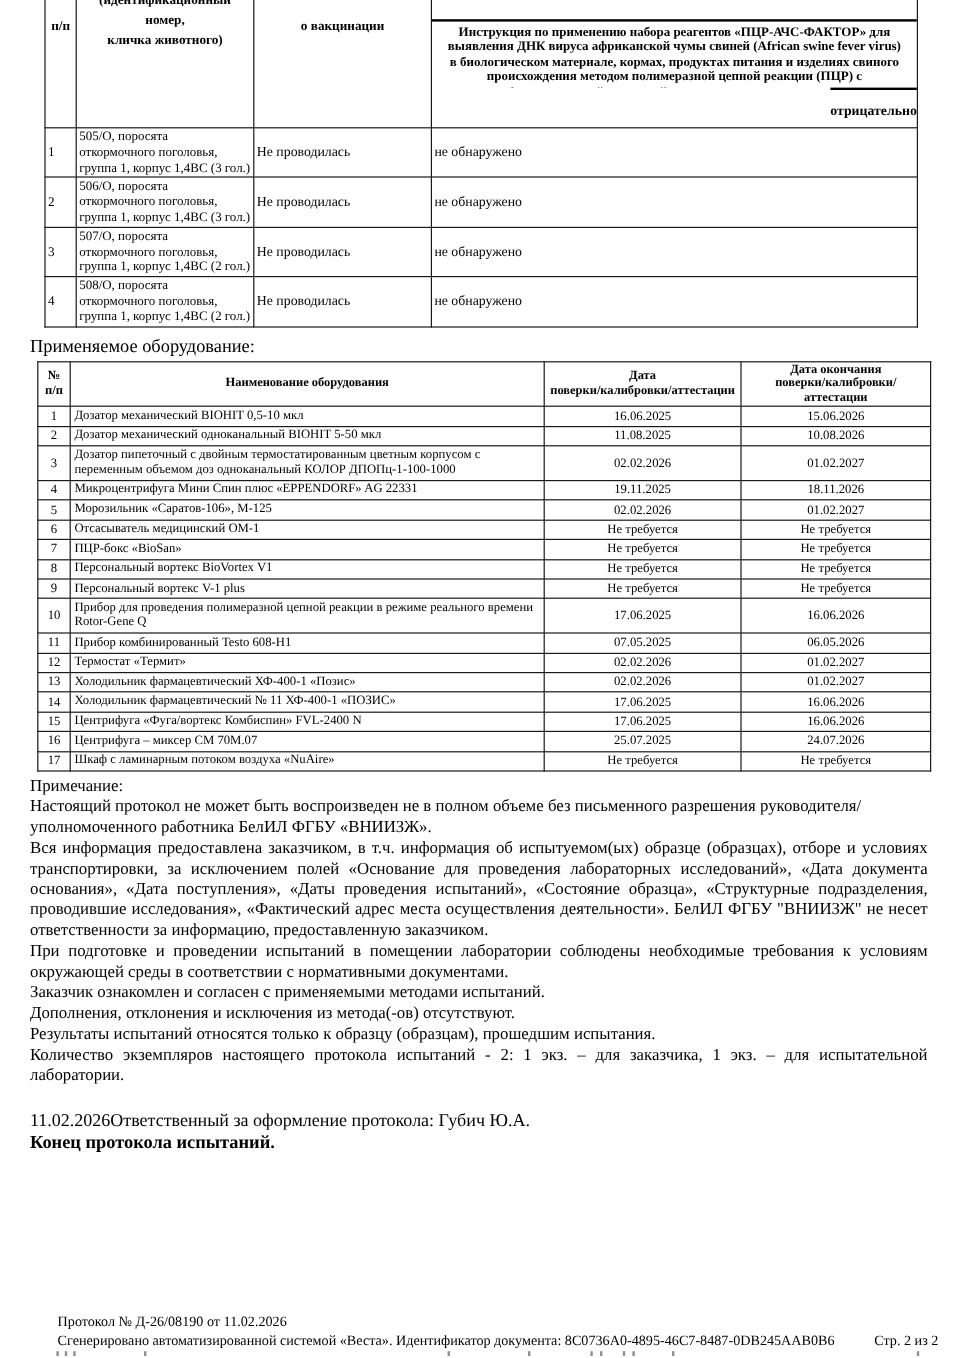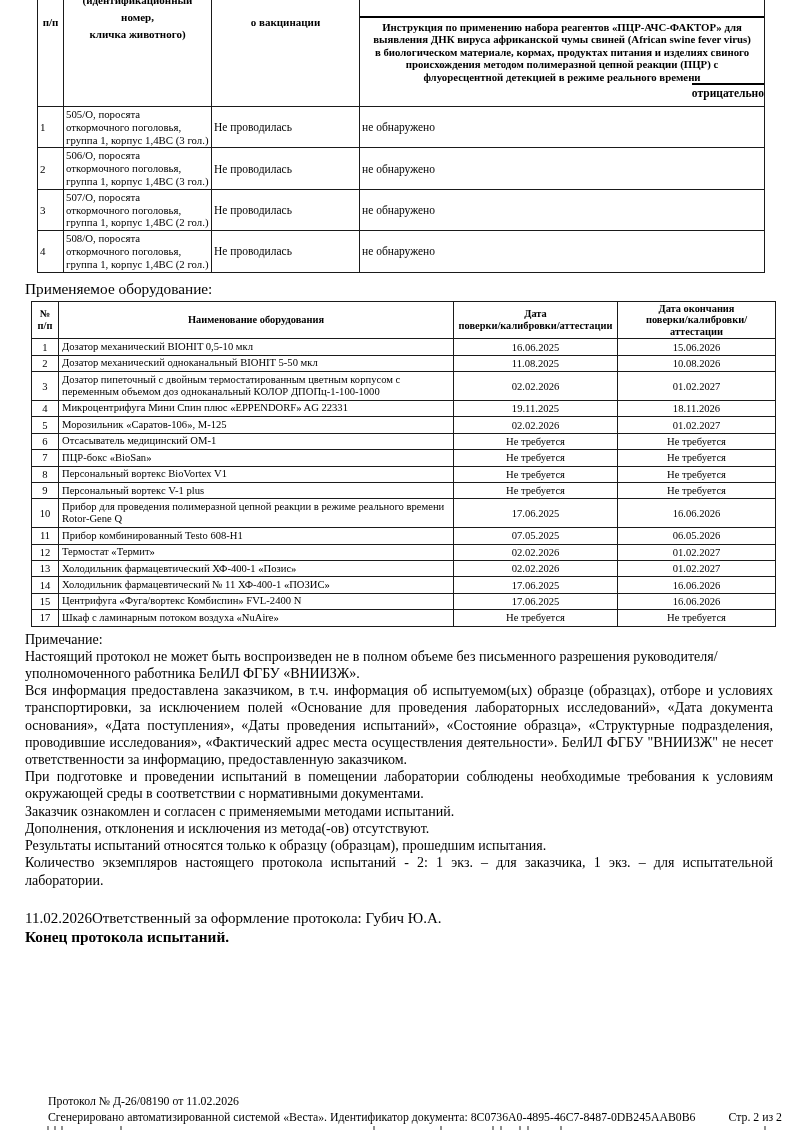--- a/index.html
+++ b/index.html
@@ -12,21 +12,21 @@
   table.t1{border-collapse:collapse;table-layout:fixed;width:728px;font-size:11.5px;}
   table.t1 th,table.t1 td{border:1.5px solid #1a1a1a;box-sizing:border-box;}
   .t1-head th{height:160px;vertical-align:top;text-align:center;font-weight:bold;font-size:11px;line-height:17px;}
   th.c1{padding-top:70px;}
   th.c2{padding-top:48px;}
   th.c2 span{display:block;}
   th.c3{padding-top:70px;}
   th.c4{padding:72px 0 0 0;}
   .method-box{height:88px;border-top:2px solid #000;display:flex;flex-direction:column;align-items:flex-end;}
   .method-text{flex:1;overflow:hidden;font-weight:bold;font-size:10.8px;line-height:12.4px;text-align:center;padding:3px 10px 0;}
-  .norm-row{border-top:2px solid #000;font-weight:bold;font-size:11.5px;text-align:center;padding:0 0 4px;}
+  .norm-row{border-top:2px solid #000;font-weight:bold;font-size:11.5px;text-align:center;padding:10px 0 4px;}
   table.t1 td{height:41px;vertical-align:middle;padding:1px 2px;}
   td.sample{white-space:pre-line;font-size:10.8px;line-height:12.8px;}
   td.num{font-size:11px;}
   
   .eq-title{margin:7px 0 3px 25px;font-size:15.3px;}
   table.t2{border-collapse:collapse;table-layout:fixed;margin-left:31px;width:745px;font-size:10.6px;}
   table.t2 th,table.t2 td{border:1px solid #1a1a1a;box-sizing:border-box;}
   table.t2{border:1.5px solid #1a1a1a;}
   .t2-head th{font-weight:bold;font-size:10.4px;line-height:11.6px;text-align:center;vertical-align:middle;padding:1px 2px;white-space:pre-line;}
   table.t2 td{padding:1.5px 3px;vertical-align:middle;}
@@ -215,20 +215,26 @@
           <td class="edate">17.06.2025</td>
           <td class="edate">16.06.2026</td>
         </tr>
       <tr>
           <td class="enum">15</td>
           <td class="ename">Центрифуга «Фуга/вортекс Комбиспин» FVL-2400 N</td>
           <td class="edate">17.06.2025</td>
           <td class="edate">16.06.2026</td>
         </tr>
       <tr>
+          <td class="enum">16</td>
+          <td class="ename">Центрифуга – миксер СМ 70М.07</td>
+          <td class="edate">25.07.2025</td>
+          <td class="edate">24.07.2026</td>
+        </tr>
+      <tr>
           <td class="enum">17</td>
           <td class="ename">Шкаф с ламинарным потоком воздуха «NuAire»</td>
           <td class="edate">Не требуется</td>
           <td class="edate">Не требуется</td>
         </tr>
     </tbody>
   </table>
 
   <div class="notes">
     <div class="note-title">Примечание:</div>

